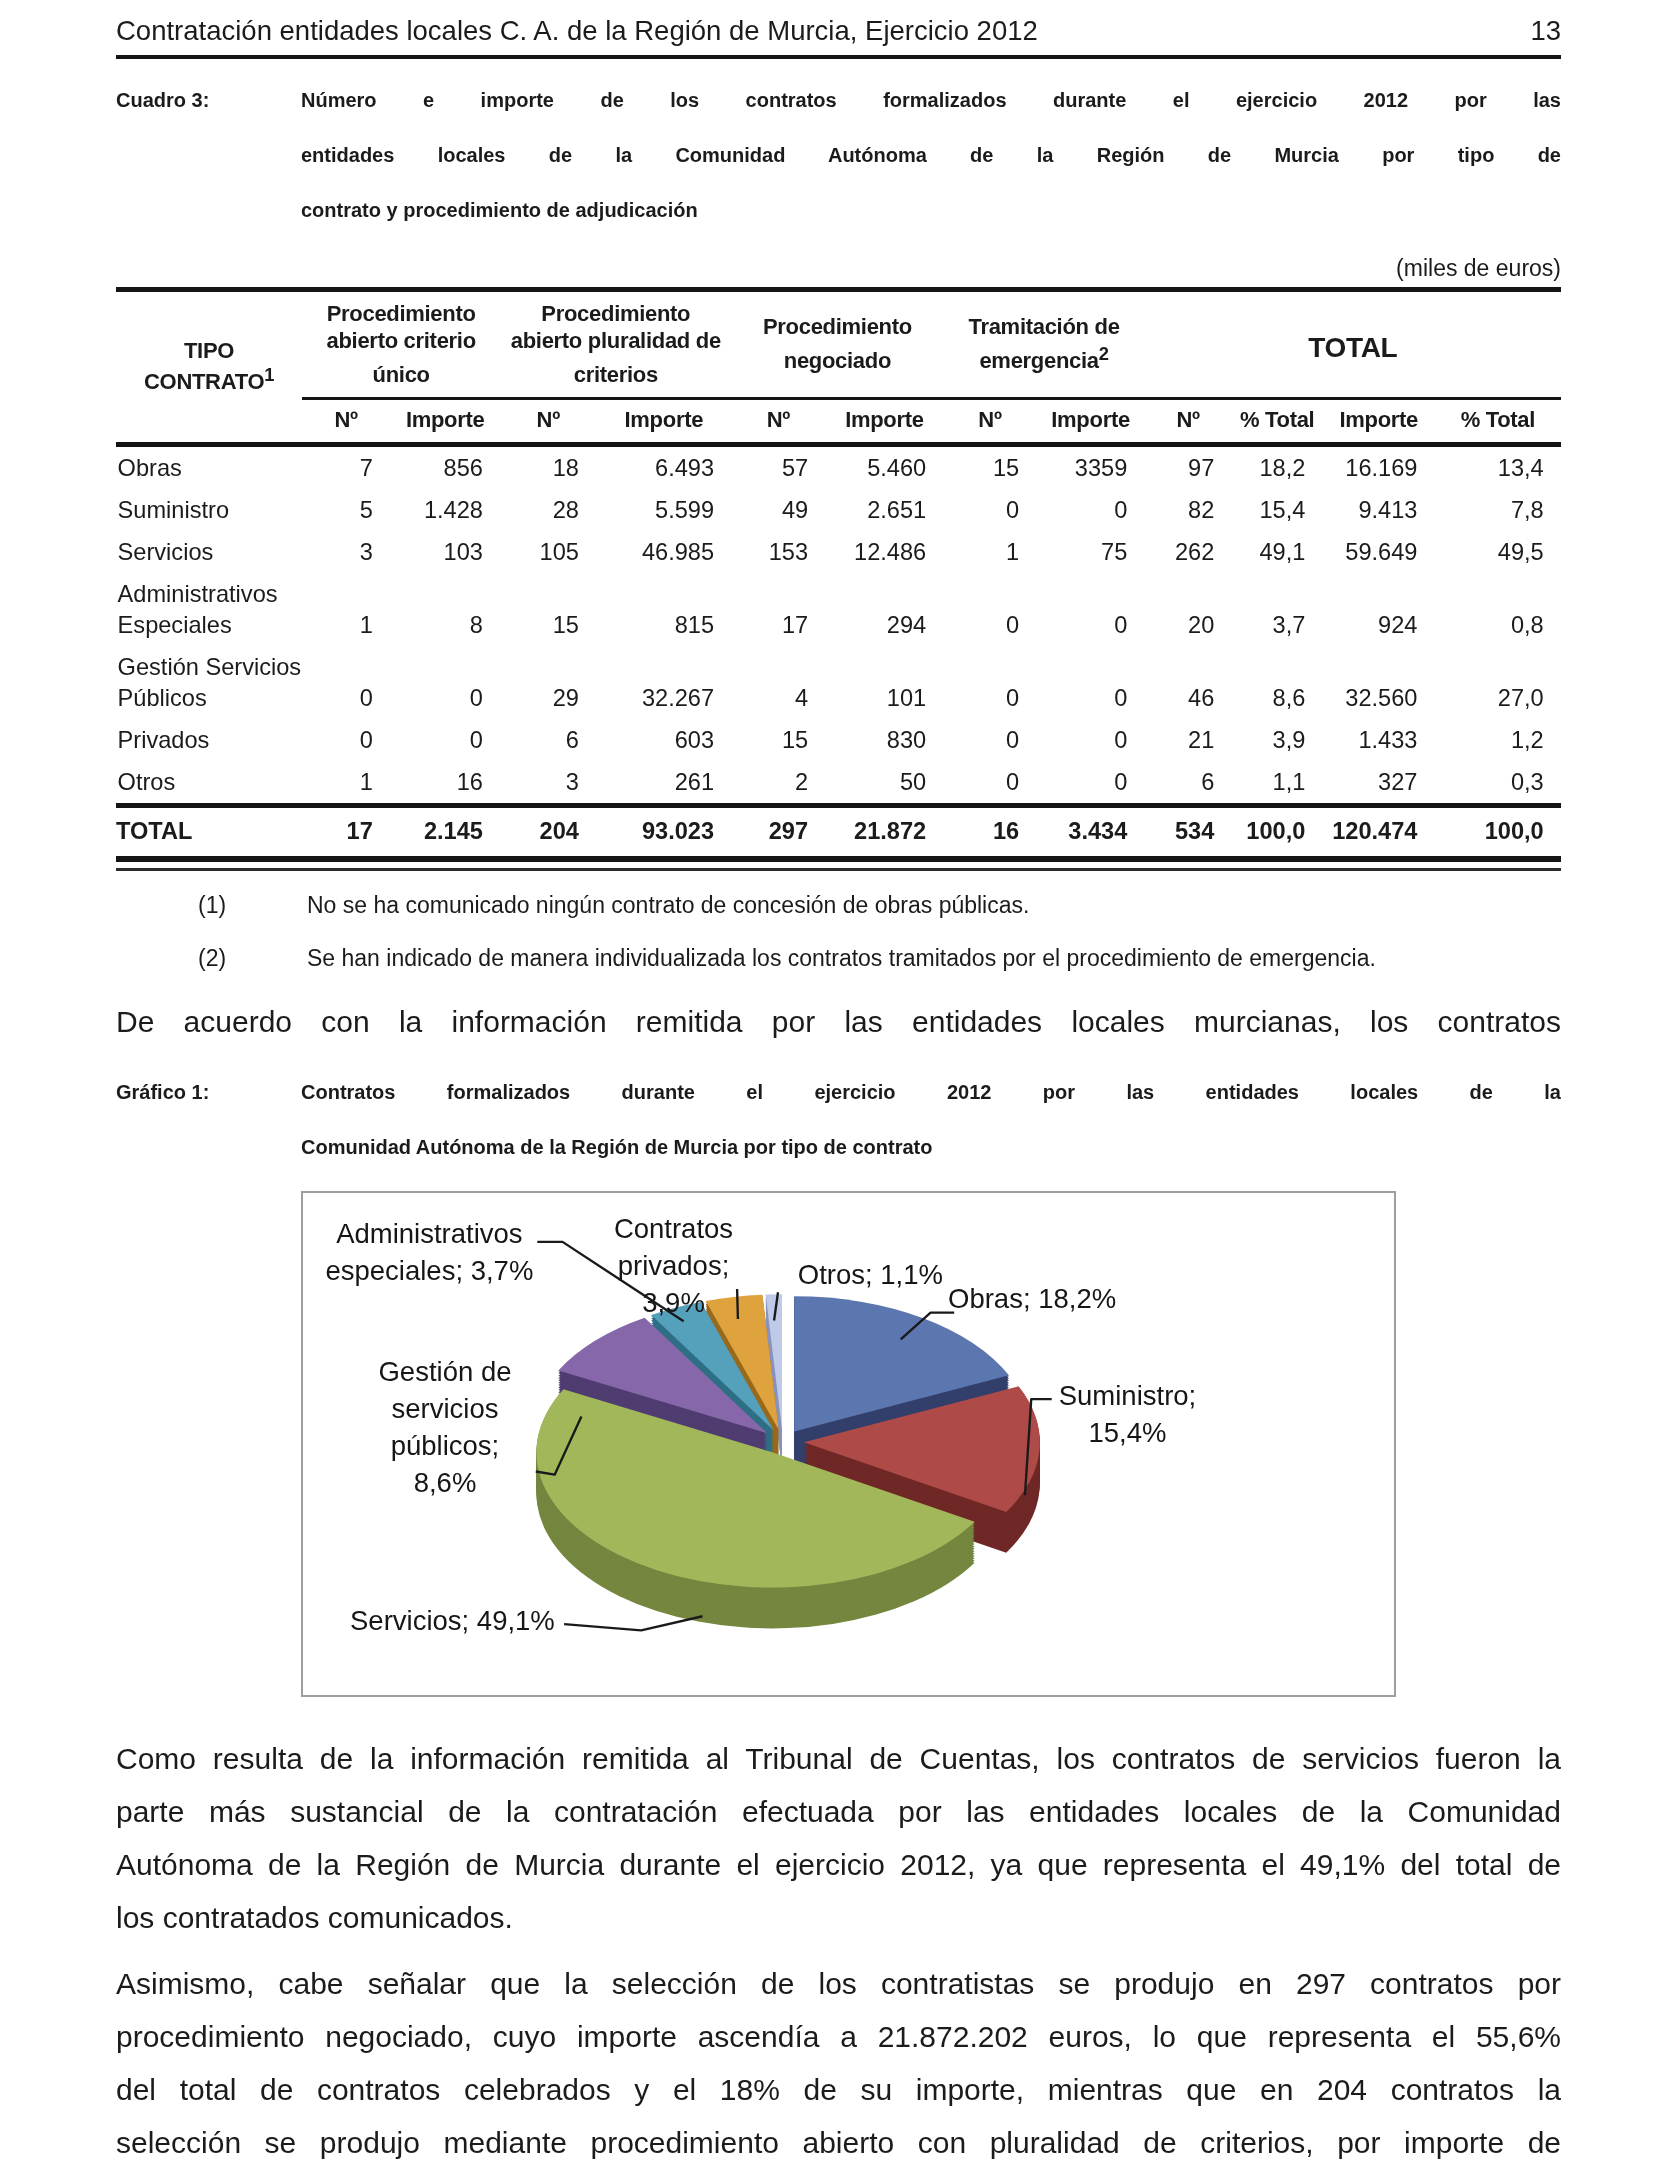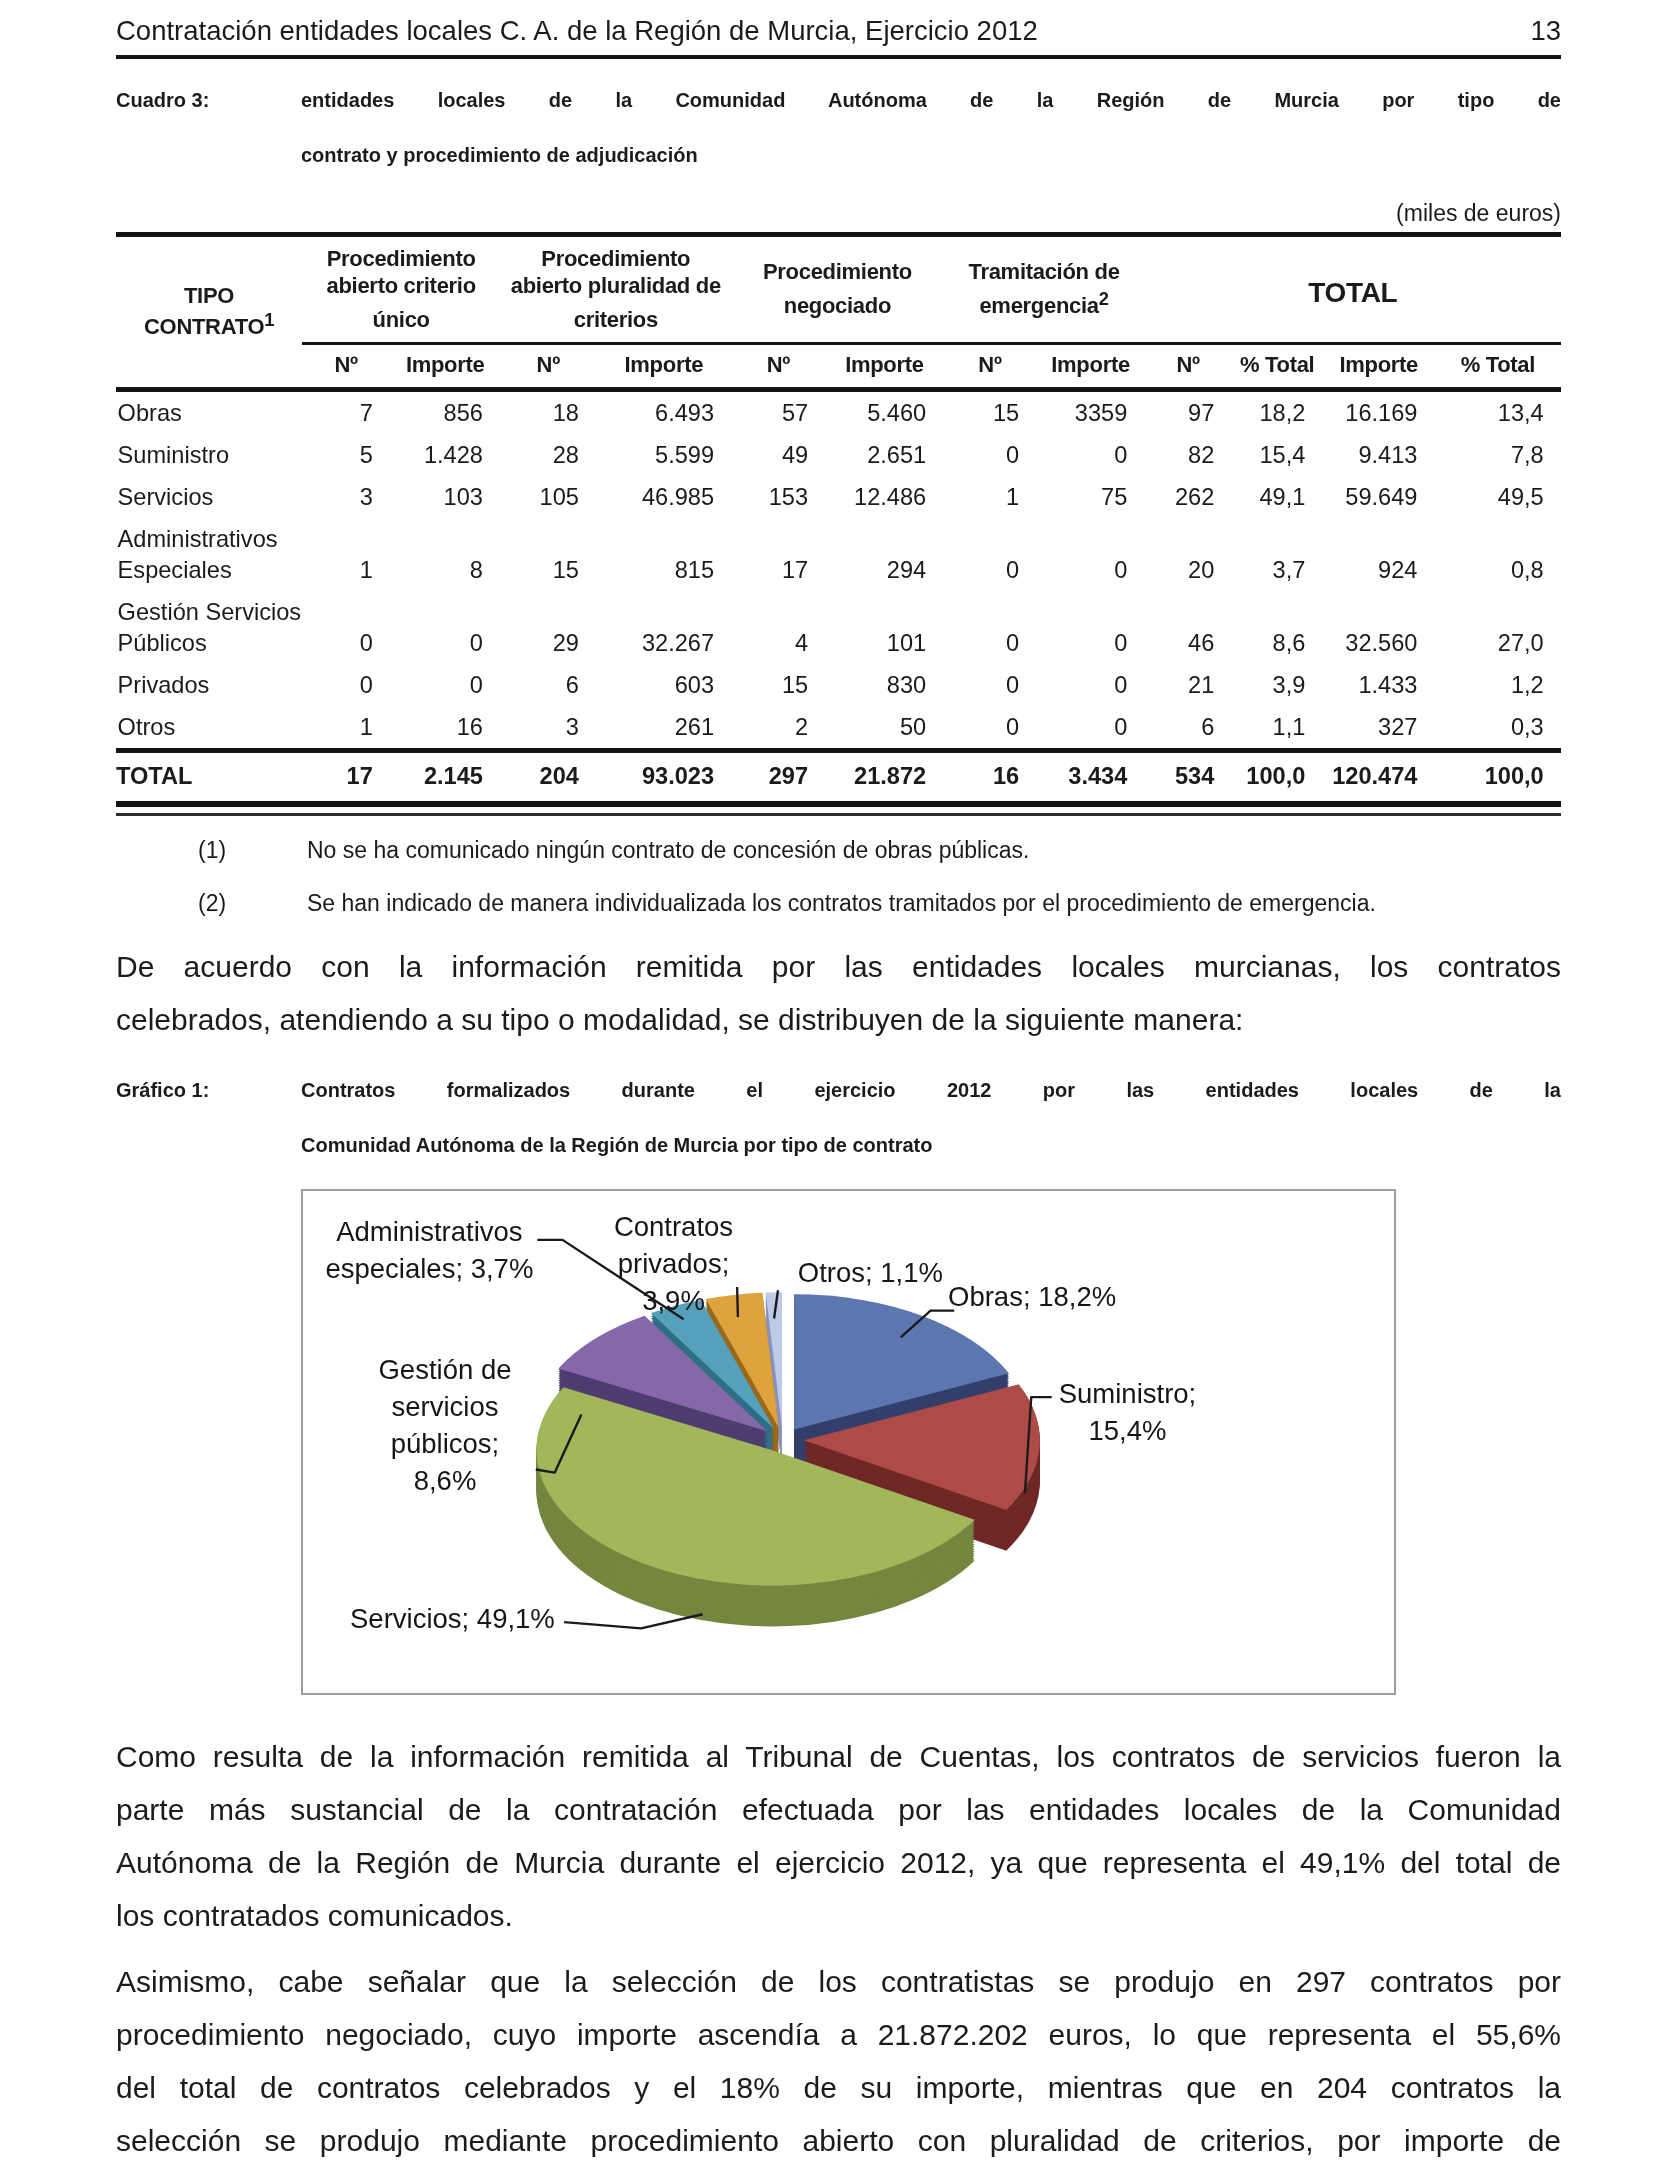--- a/index.html
+++ b/index.html
@@ -65,20 +65,21 @@
 
   <div class="hdr">
     <span>Contratación entidades locales C. A. de la Región de Murcia, Ejercicio 2012</span>
     <span>13</span>
   </div>
   <div class="hdr-rule"></div>
 
   <div class="caption cuadro">
     <div class="cap-label">Cuadro 3:</div>
     <div class="cap-lines">
+        <div class="jl">Número e importe de los contratos formalizados durante el ejercicio 2012 por las</div>
         <div class="jl">entidades locales de la Comunidad Autónoma de la Región de Murcia por tipo de</div>
         <div class="jl end">contrato y procedimiento de adjudicación</div>
       </div>
   </div>
 
   <div class="units">(miles de euros)</div>
 
   <table class="ctable">
     <colgroup>
       <col style="width:186px">
@@ -252,21 +253,20 @@
       <span>No se ha comunicado ningún contrato de concesión de obras públicas.</span>
     </div>
     <div class="fn">
       <span class="fn-marker">(2)</span>
       <span>Se han indicado de manera individualizada los contratos tramitados por el procedimiento de emergencia.</span>
     </div>
   </div>
 
   <div class="para p1">
       <div class="jl">De acuerdo con la información remitida por las entidades locales murcianas, los contratos</div>
-      <div class="jl end">celebrados, atendiendo a su tipo o modalidad, se distribuyen de la siguiente manera:</div>
     </div>
 
   <div class="caption grafico">
     <div class="cap-label">Gráfico 1:</div>
     <div class="cap-lines">
         <div class="jl">Contratos formalizados durante el ejercicio 2012 por las entidades locales de la</div>
         <div class="jl end">Comunidad Autónoma de la Región de Murcia por tipo de contrato</div>
       </div>
   </div>
 

